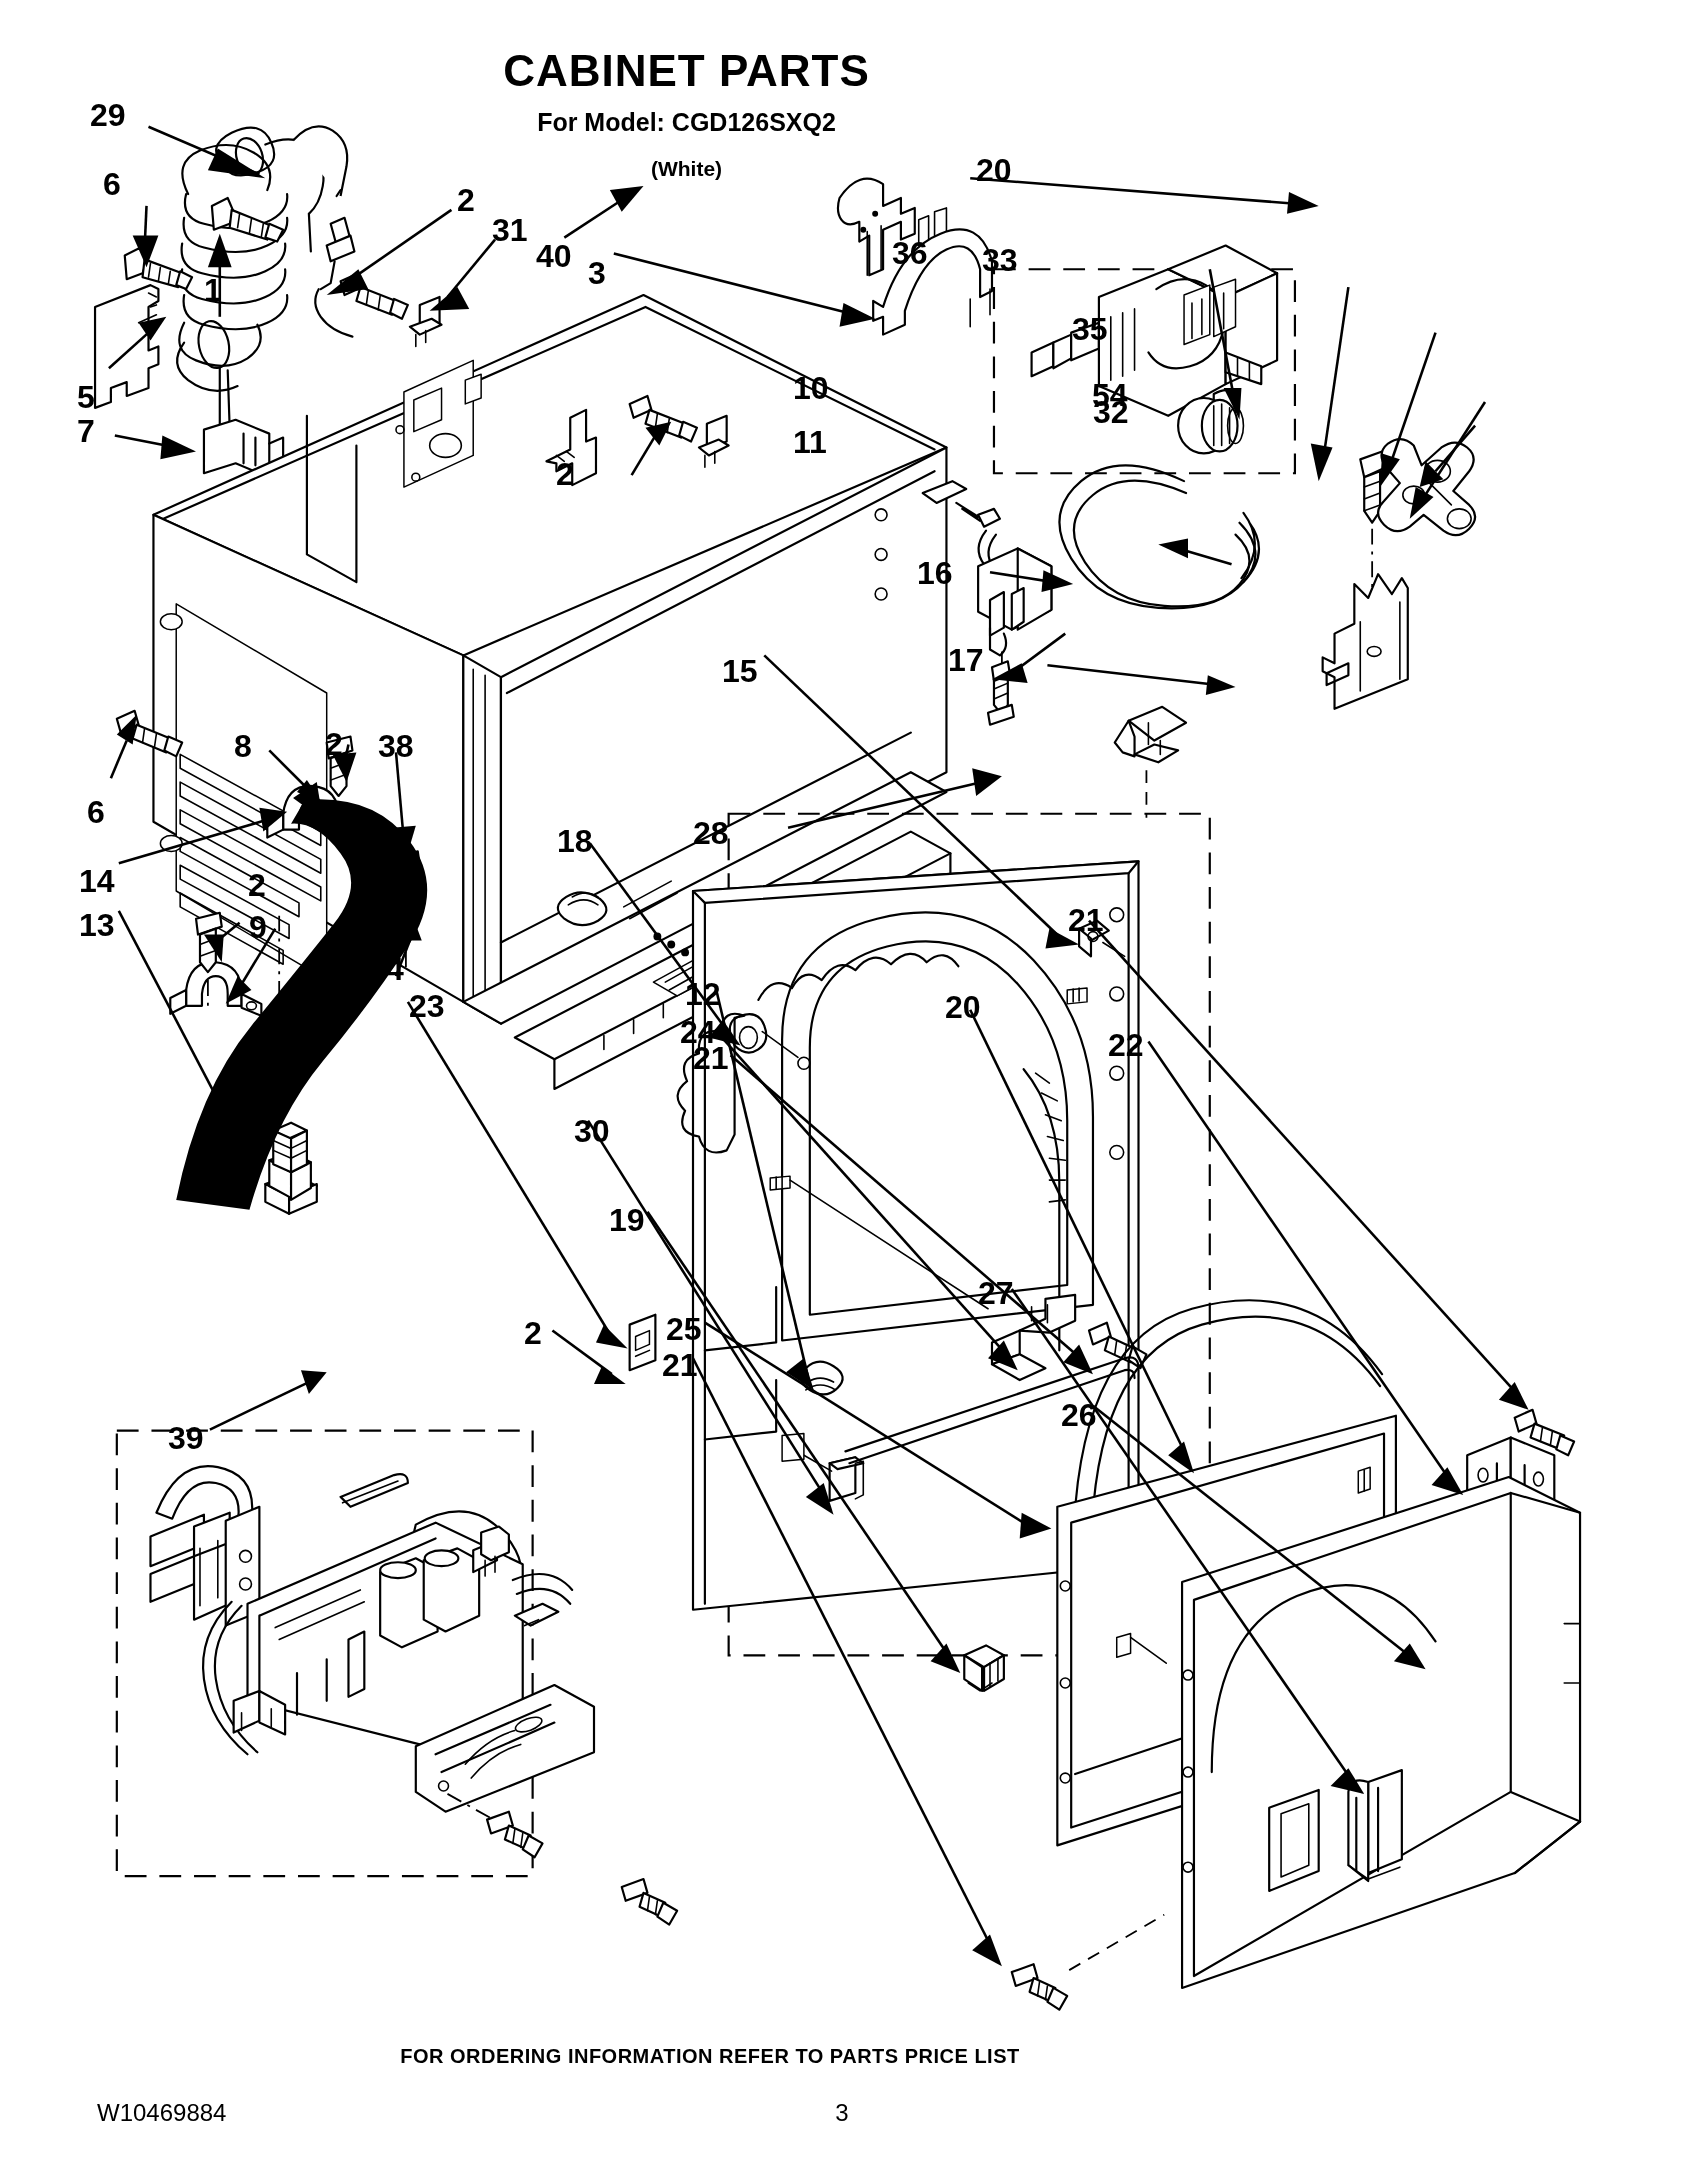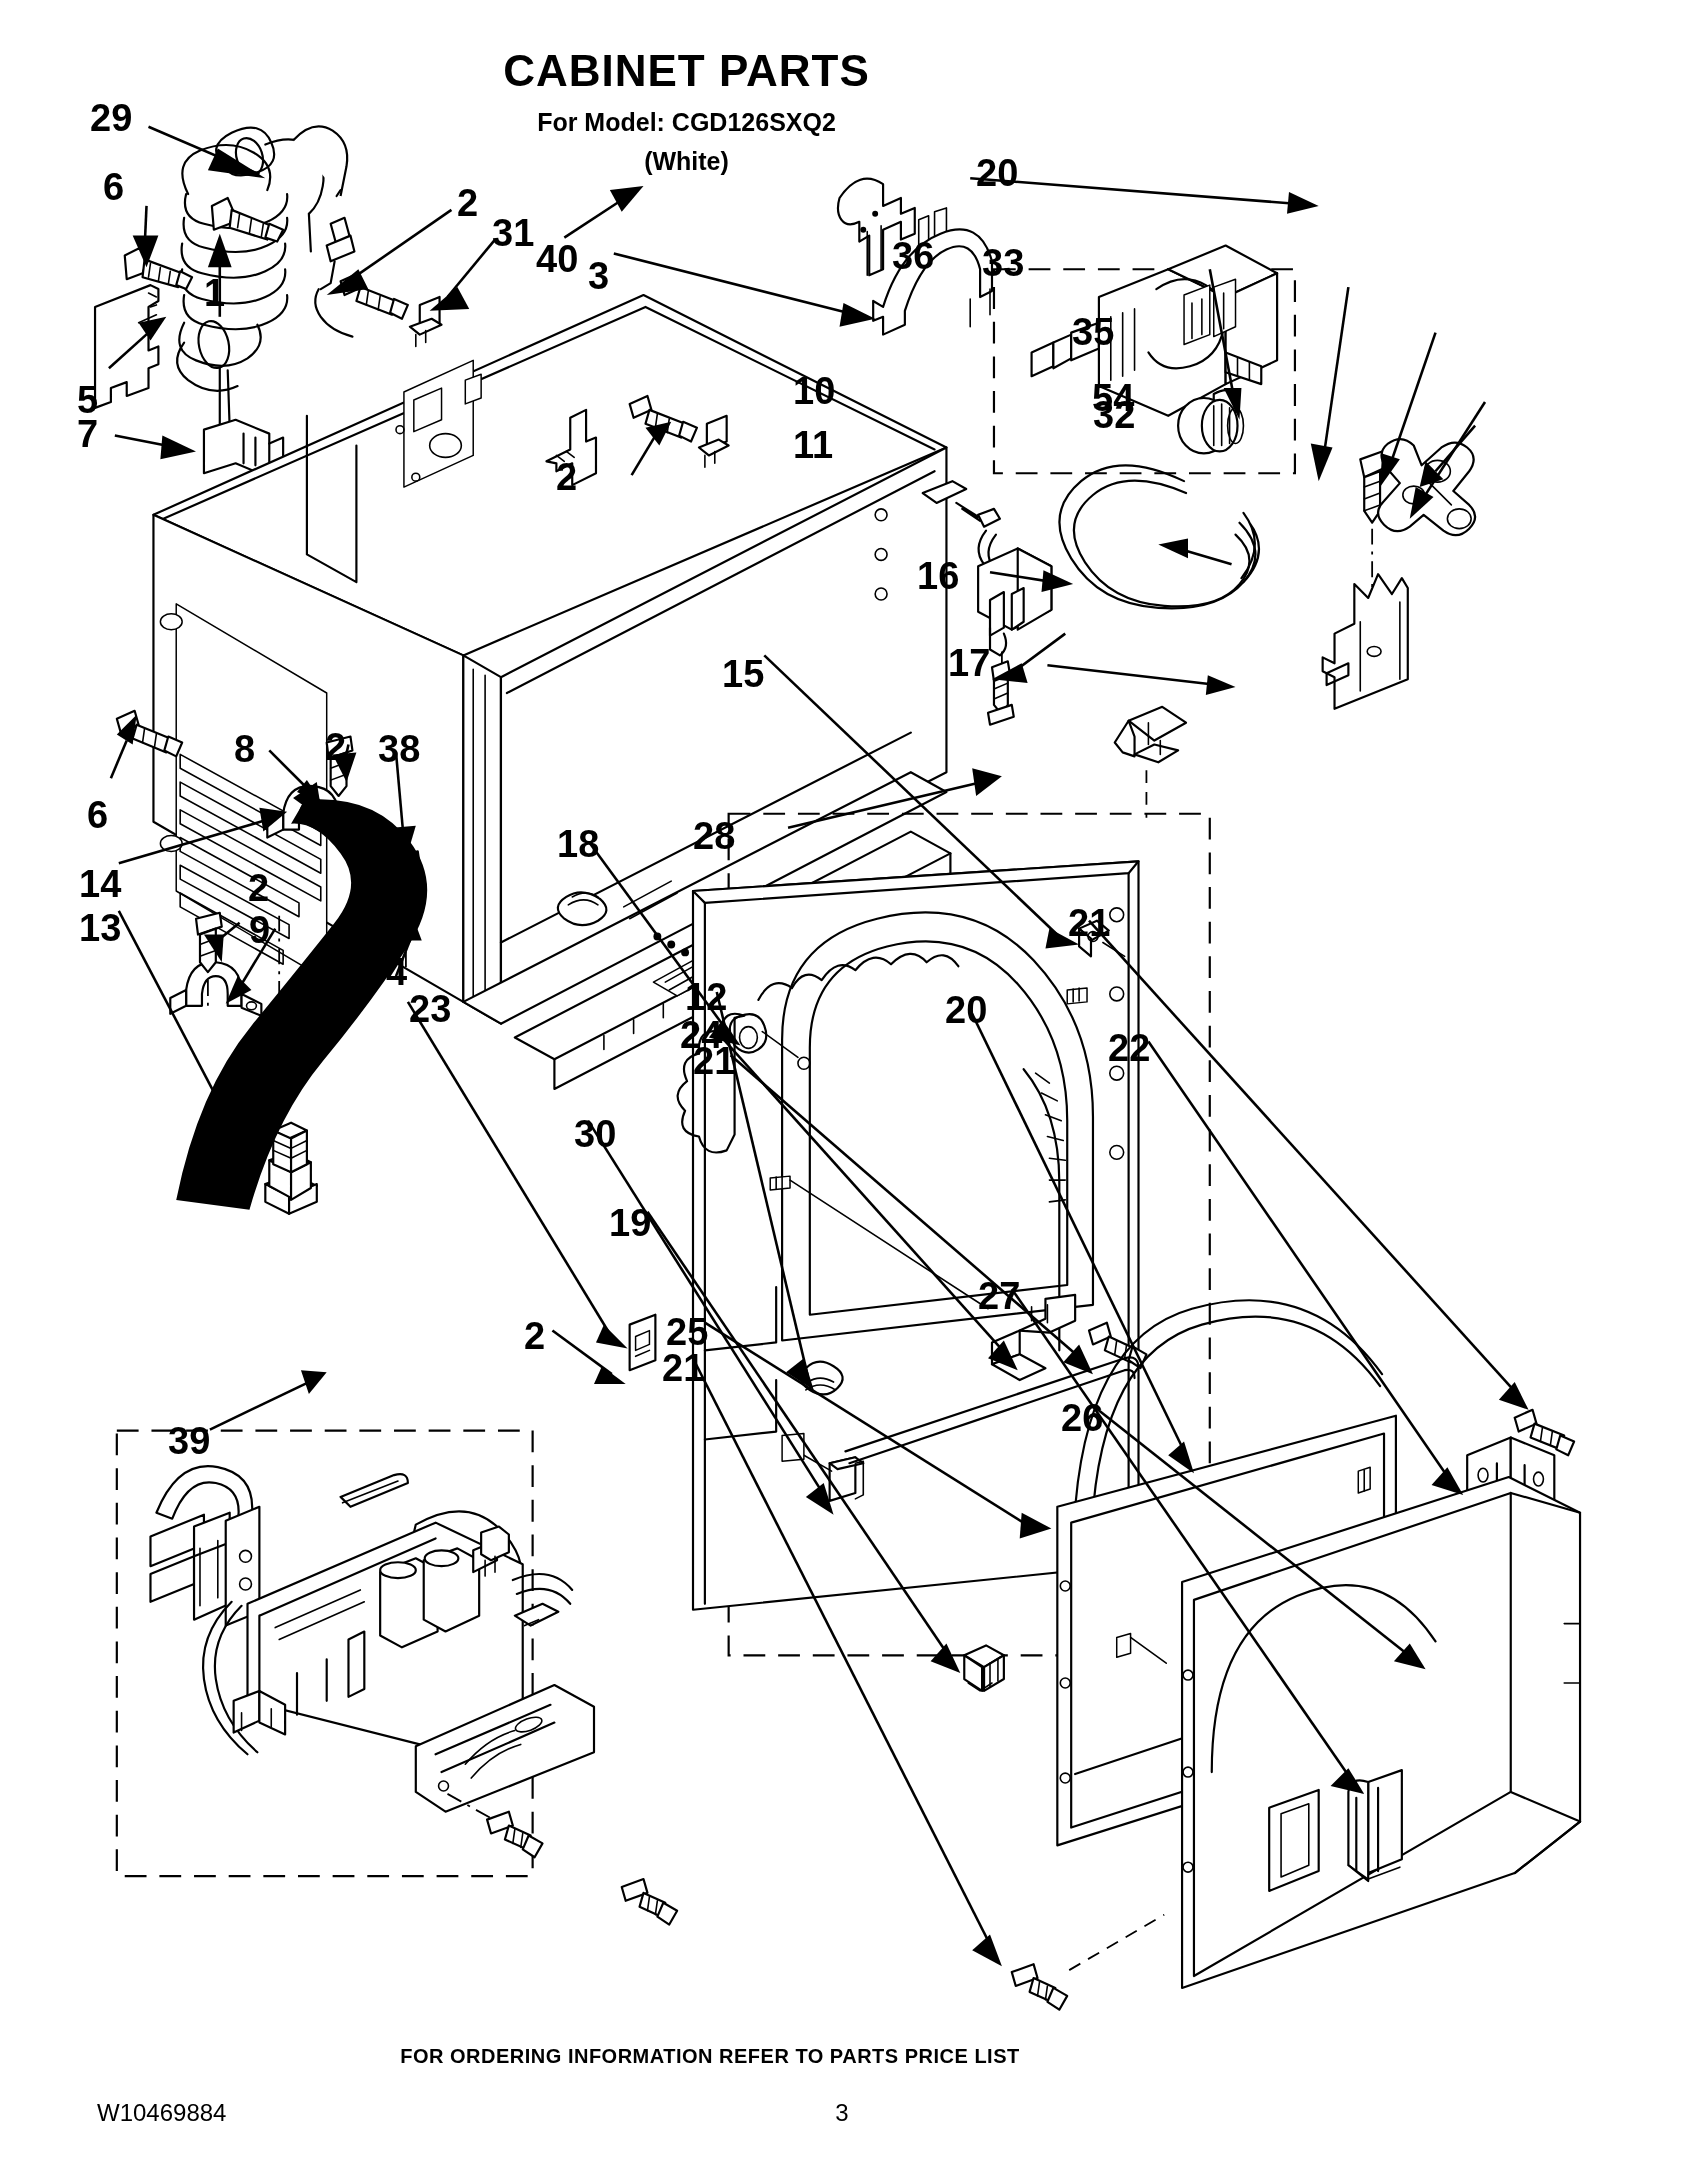--- a/index.html
+++ b/index.html
@@ -20,39 +20,39 @@
     position:absolute;left:0;top:0;width:1373px;text-align:center;
   }
   #doc-title{
     font-size:44px;font-weight:bold;letter-spacing:1px;
     margin-top:46px;
   }
   #doc-model{
     font-size:25px;font-weight:bold;margin-top:12px;
   }
   #doc-color{
-    font-size:25px;font-weight:bold;margin-top:10px;
+    font-size:21px;font-weight:bold;margin-top:20px;
   }
   
   #footer-note{
     position:absolute;left:0;top:2045px;width:1420px;text-align:center;
     font-size:20px;font-weight:bold;letter-spacing:0.5px;
   }
   #footer-partno{
     position:absolute;left:97px;top:2099px;font-size:24px;
     font-family:"Liberation Sans", sans-serif;
   }
   #footer-page{
     position:absolute;left:0;top:2099px;width:1684px;text-align:center;
     font-size:24px;
   }
   
   .callout{
     position:absolute;
-    font-size:38px;
+    font-size:32px;
     font-weight:bold;
     line-height:1;
     white-space:nowrap;
     font-family:"Liberation Sans", sans-serif;
   }
   
   #art{
     position:absolute;left:0;top:0;
   }
   .ln{fill:none;stroke:#000;stroke-width:2.2;stroke-linejoin:round;stroke-linecap:round;}

